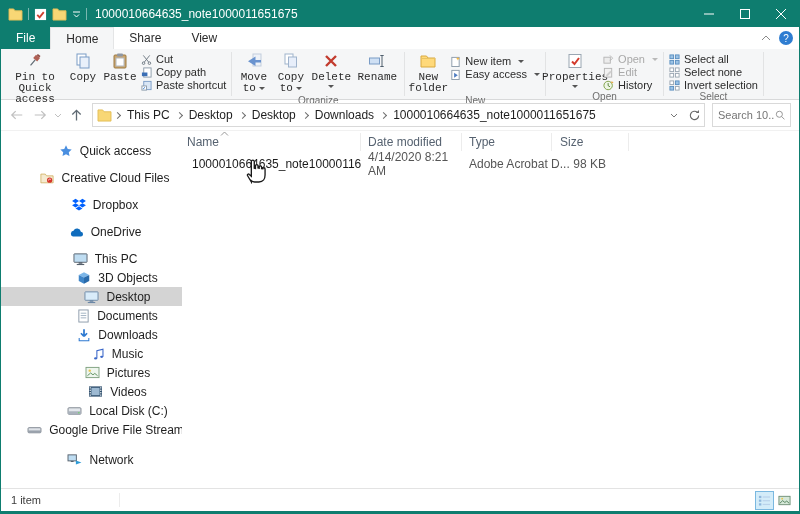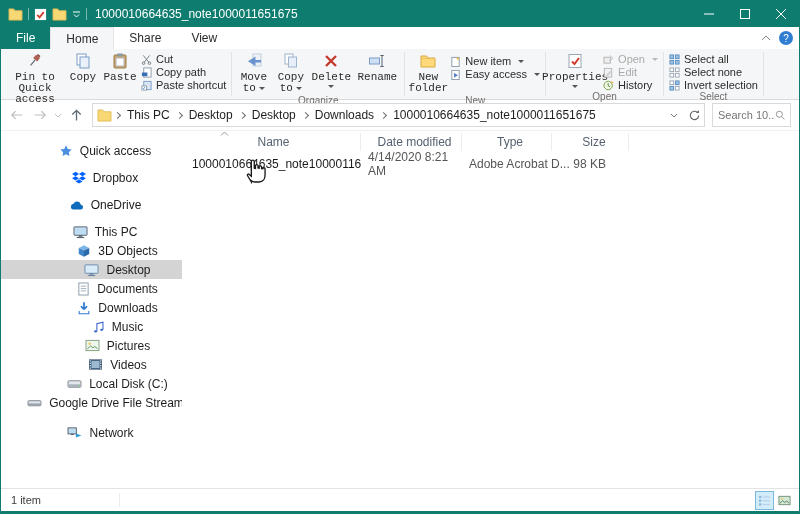--- a/index.html
+++ b/index.html
@@ -51,21 +51,21 @@
   .sidebar { width:181px; padding-top:10px; overflow:hidden; flex:0 0 181px; }
   .side-item { height:19px; display:flex; align-items:center; gap:7px; padding-left:27px; white-space:nowrap; color:#1e1e1e;justify-content:center; }
   .side-item.top { margin-top:8px; }
   .side-item.child { padding-left:52px; }
   .side-item.net { padding-left:18px; margin-top:11px; }
   .side-item.selected { background:#d4d4d4; }
   .side-item svg { flex:0 0 auto; }
   
   .listpane { flex:1; position:relative; padding-top:2px; }
   .lheader { display:flex; height:18px; align-items:center; color:#566270; position:relative; }
-  .hcell { height:18px; display:flex; align-items:center; border-right:1px solid #ececec; padding-left:5px;justify-content:center; }
+  .hcell { height:18px; display:flex; align-items:center; border-right:1px solid #ececec; padding-left:5px; }
   .hc-name { width:179px; }
   .hc-date { width:101px; padding-left:7px; }
   .hc-type { width:90px; padding-left:7px; }
   .hc-size { width:77px; padding-left:8px; }
   .sort-glyph { position:absolute; left:38px; top:0; }
   .frow { display:flex; align-items:center; height:18px; margin-top:4px; }
   .fc-name { width:179px; display:flex; align-items:center; gap:4px; padding-left:6px; color:#1b1b1b; white-space:nowrap; overflow:hidden; }
   .fc-date { width:101px; padding-left:7px; color:#555; }
   .fc-type { width:90px; padding-left:7px; color:#555; white-space:nowrap; }
   .fc-size { width:77px; padding-right:23px; color:#555; text-align:right; }
@@ -410,20 +410,28 @@
   <div class="main">
 
     <div class="sidebar">
       <div class="side-item">
         <svg width="14" height="14" viewBox="0 0 16 16">
             <path d="M8 1.5l2 4.1 4.5.6-3.3 3.1.8 4.4L8 11.6l-4 2.1.8-4.4L1.5 6.2 6 5.6z" fill="#4a8fe0"></path>
           </svg>
         <span>Quick access</span>
       </div>
       <div class="side-item top">
+        <svg width="14" height="14" viewBox="0 0 16 16">
+            <path d="M1 3.5h5l1.5 2H15v8H1z" fill="#f5ead0" stroke="#caa64e" stroke-width=".8"></path>
+            <circle cx="11" cy="10.5" r="3" fill="#d6352b"></circle>
+            <path d="M9.6 10.8a1.6 1.6 0 012.9-.9" stroke="#fff" fill="none" stroke-width=".9"></path>
+          </svg>
+        <span>Creative Cloud Files</span>
+      </div>
+      <div class="side-item top">
         <svg width="14" height="13" viewBox="0 0 16 15">
             <path fill="#0061fe" d="M4 1l4 2.5L4 6 0 3.5zM12 1l4 2.5L12 6 8 3.5zM0 8.5L4 6l4 2.5L4 11zM12 6l4 2.5-4 2.5-4-2.5zM4 12l4-2.5L12 12 8 14.5z"></path>
           </svg>
         <span>Dropbox</span>
       </div>
       <div class="side-item top">
         <svg width="15" height="10" viewBox="0 0 16 11">
             <path d="M4 10.5h8.4a2.6 2.6 0 00.4-5.2 4.3 4.3 0 00-8.1-1.2A3.3 3.3 0 004 10.5z" fill="#0f6cbd"></path>
           </svg>
         <span>OneDrive</span>

